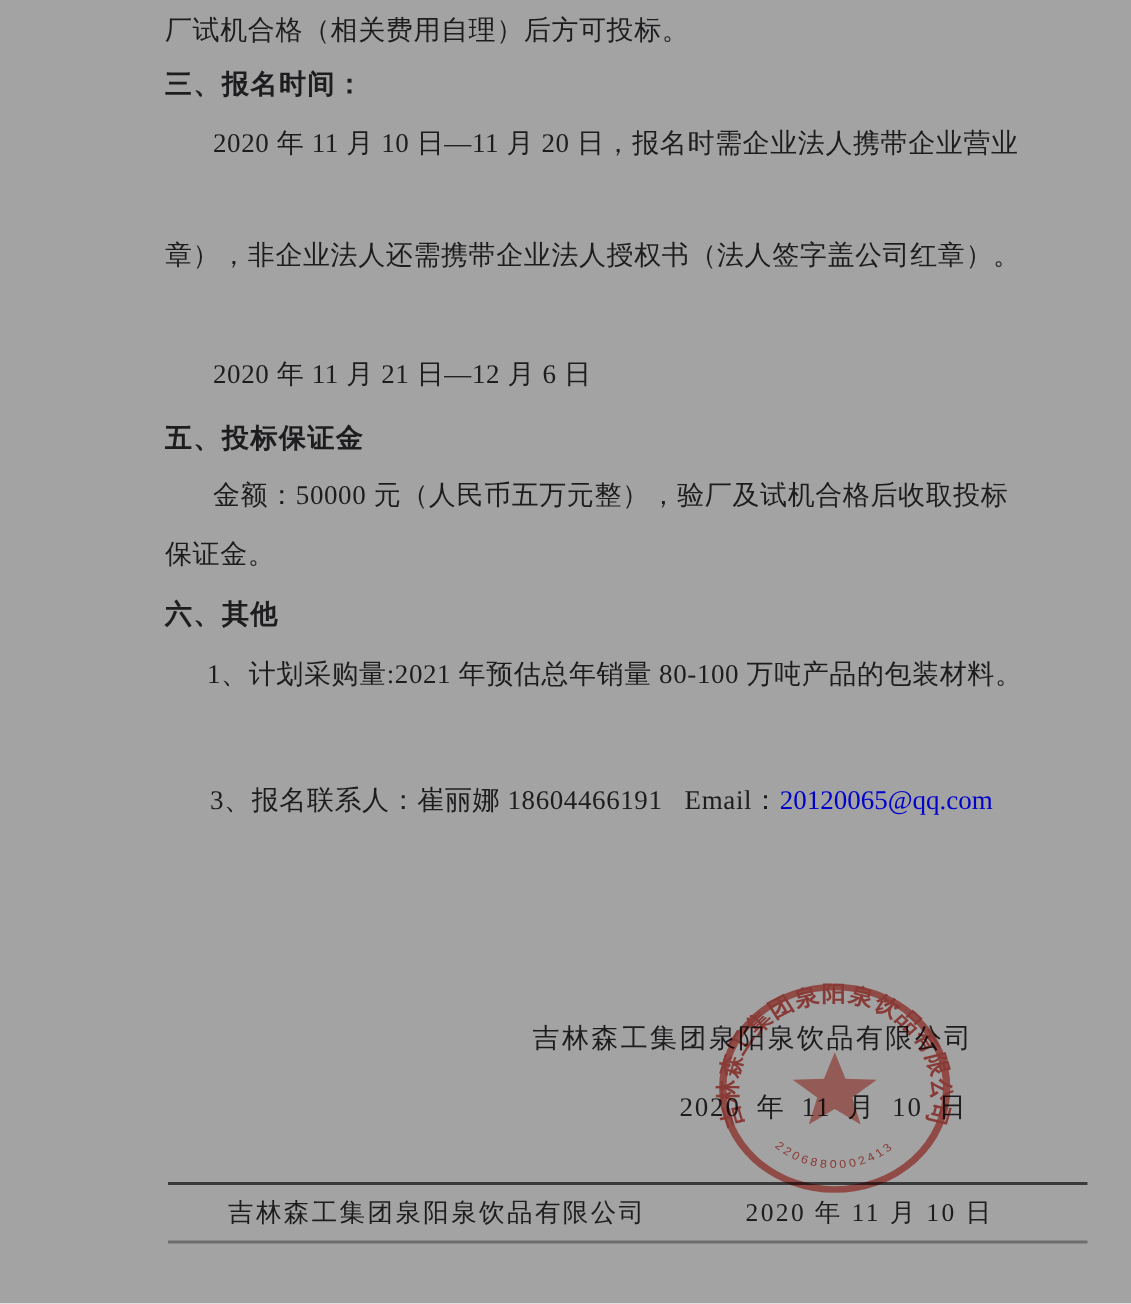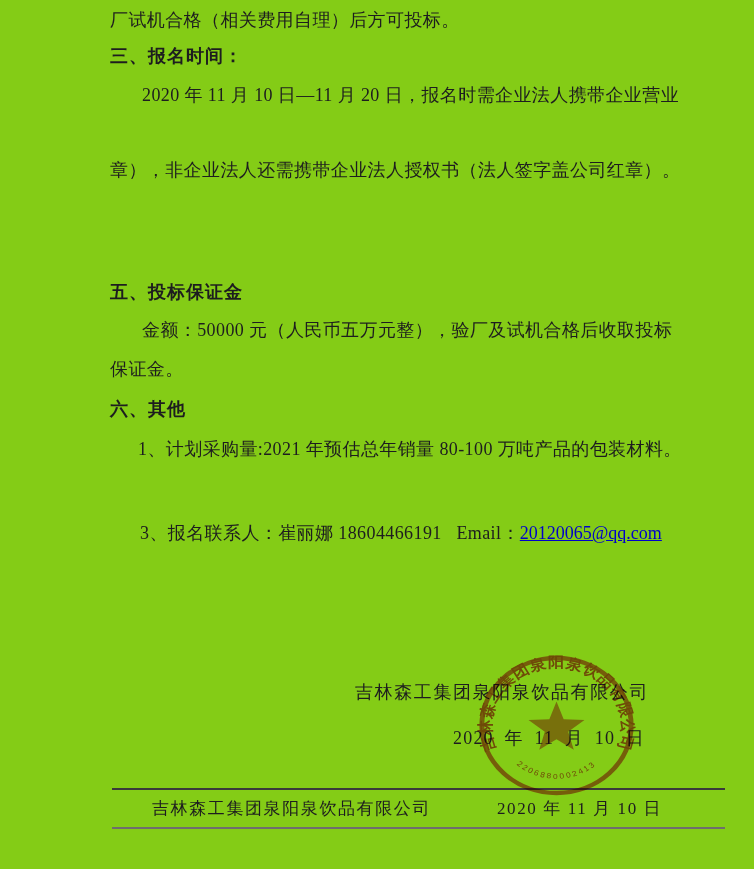--- a/index.html
+++ b/index.html
@@ -4,41 +4,40 @@
 <style>
   html, body {
     margin: 0;
     padding: 0;
     background: #ffffff;
   }
   .page {
     position: relative;
     width: 754px;
     height: 869px;
-    background: #84cc16;
+    background: #a3a3a3;
     overflow: hidden;
     font-family: "Liberation Serif", "DejaVu Serif", serif;
     color: #1d1d1f;
   }
   .line {
     position: absolute;
     font-size: 18px;
     line-height: 22px;
     white-space: pre;
     letter-spacing: 0.4px;
   }
   .heading {
     font-weight: bold;
     letter-spacing: 1px;
   }
   .indent { left: 142px; }
   .flush  { left: 110px; }
   .email-link {
     color: #0000cc;
-    text-decoration: underline;
     cursor: pointer;
     letter-spacing: 0;
   }
   .sig {
     position: absolute;
     font-size: 18px;
     white-space: pre;
     letter-spacing: 1.6px;
   }
   .sig-date { word-spacing: 5px; letter-spacing: 1.2px; }
@@ -70,20 +69,21 @@
 <body>
 
 <div class="page">
 
   <div class="line flush" style="top:9px">厂试机合格（相关费用自理）后方可投标。</div>
 
   <div class="line flush heading" style="top:45px">三、报名时间：</div>
   <div class="line indent" style="top:84px">2020 年 11 月 10 日—11 月 20 日，报名时需企业法人携带企业营业</div>
   <div class="line flush" style="top:159px">章），非企业法人还需携带企业法人授权书（法人签字盖公司红章）。</div>
 
+  <div class="line indent" style="top:238px">2020 年 11 月 21 日—12 月 6 日</div>
 
   <div class="line flush heading" style="top:281px">五、投标保证金</div>
   <div class="line indent" style="top:319px">金额：50000 元（人民币五万元整），验厂及试机合格后收取投标</div>
   <div class="line flush" style="top:358px">保证金。</div>
 
   <div class="line flush heading" style="top:398px">六、其他</div>
   <div class="line" style="top:438px;left:138px">1、计划采购量:2021 年预估总年销量 80-100 万吨产品的包装材料。</div>
   <div class="line" style="top:522px;left:140px"><span>3、报名联系人：崔丽娜 18604466191   Email：</span><a class="email-link">20120065@qq.com</a></div>
 
   <div class="sig" style="top:680px;left:355px">吉林森工集团泉阳泉饮品有限公司</div>

